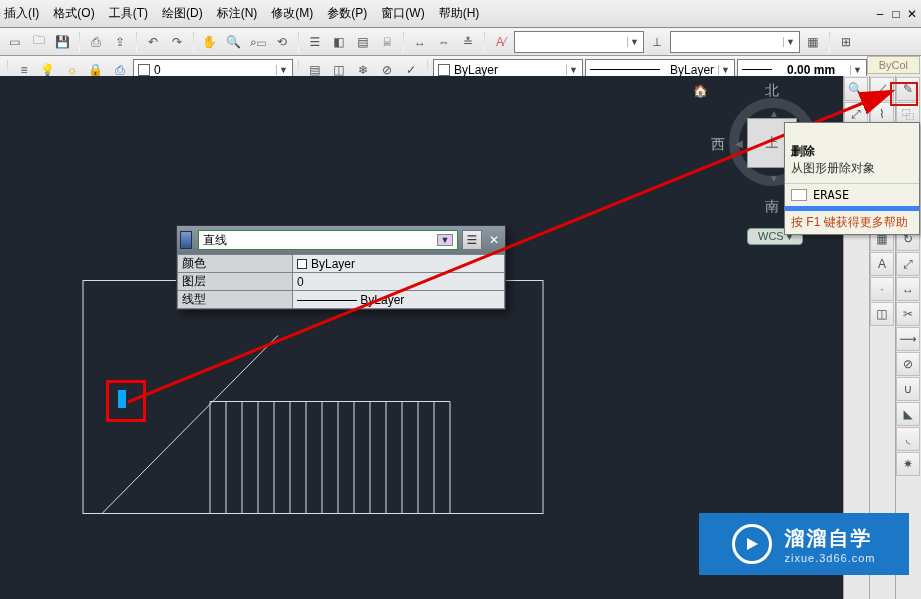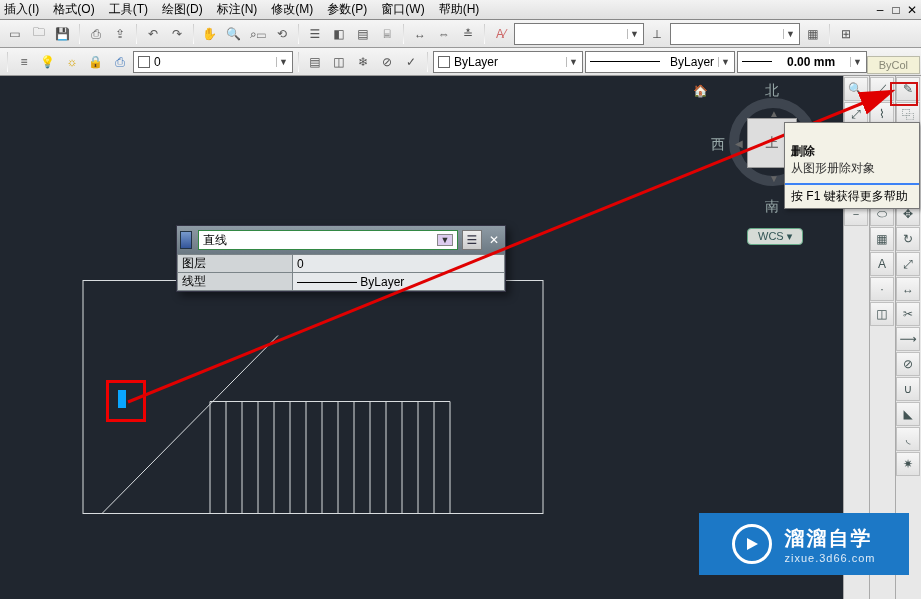--- a/index.html
+++ b/index.html
@@ -10,21 +10,21 @@
     color: #000;
     width: 921px;
     height: 599px;
     overflow: hidden;
     position: relative;
   }
   
   .menubar {
     background: linear-gradient(#f2f2f2,#e0e0e0);
     border-bottom: 1px solid #888;
-    height: 20px;
+    height: 28px;
     display: flex;
     align-items: center;
     padding-left: 4px;
     gap: 14px;
   }
   .menubar span { cursor: default; }
   .window-ctrl {
     margin-left: auto;
     display: flex;
     gap: 2px;
@@ -166,21 +166,21 @@
   }
   .tooltip .tt-cmd {
     border-top:1px solid #ccc; padding:4px 6px;
     display:flex; align-items:center; gap:6px;
     font-family: Consolas, monospace;
   }
   .tooltip .tt-cmd .er-ic {
     width:16px; height:12px; background:#fff; border:1px solid #999; position:relative;
   }
   .tooltip .tt-foot {
-    border-top:2px solid #3b82f6; padding:3px 6px; color:#000000;
+    border-top:5px solid #3b82f6; padding:3px 6px; color:#c2410c;
   }
 
   
   .props-popup {
     position:absolute; left:176px; top:225px;
     width:330px;
     background:linear-gradient(#e8ecee,#cfd6da);
     border:1px solid #334;
     box-shadow:4px 4px 8px rgba(0,0,0,.45);
   }
@@ -453,35 +453,43 @@
     <div class="rbtn">◟</div>
     <div class="rbtn">✷</div>
   </div>
 </div>
 
 <div class="erase-highlight"></div>
 
 <div class="tooltip">
   <div class="tt-title">删除</div>
   <div class="tt-sub">从图形册除对象</div>
+  <div class="tt-cmd">
+    <span class="er-ic"></span>
+    <span>ERASE</span>
+  </div>
   <div class="tt-foot">按 F1 键获得更多帮助</div>
 </div>
 
 <div class="props-popup">
   <div class="props-header">
     <div class="hicon"></div>
     <div class="combo">
       <span>直线</span>
       <span class="h-arrow">▼</span>
     </div>
     <div class="qbtn">☰</div>
     <div class="close">✕</div>
   </div>
   <table class="props-table">
     <tbody>
+        <tr>
+      <td class="k">颜色</td>
+      <td class="v"><span class="sw"></span><span>ByLayer</span></td>
+    </tr>
     <tr>
       <td class="k">图层</td>
       <td class="v">0</td>
     </tr>
     <tr>
       <td class="k">线型</td>
       <td class="v"><span style="display:inline-block;width:60px;border-top:1px solid #000;vertical-align:middle;"></span> <span>ByLayer</span></td>
     </tr>
   </tbody>
     </table>

